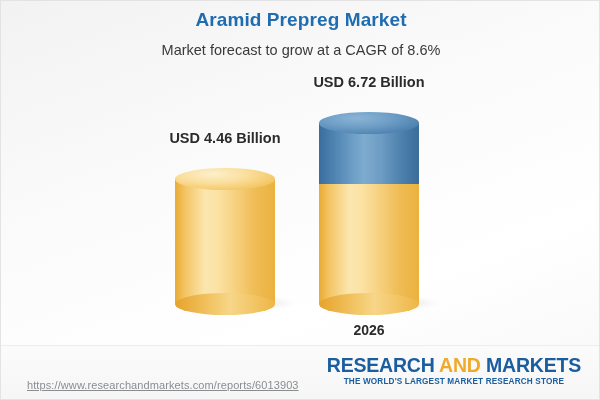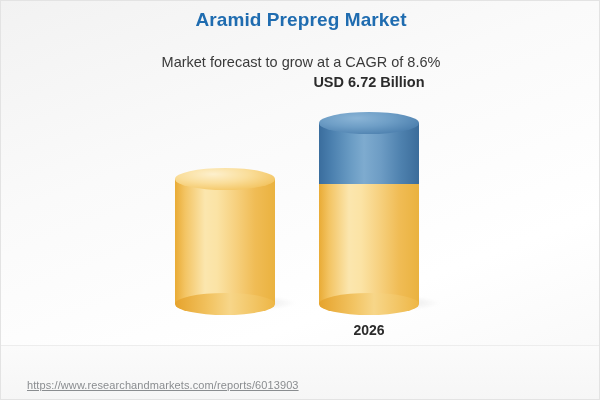--- a/index.html
+++ b/index.html
@@ -31,21 +31,21 @@
   }
   .chart-title {
     margin: 0;
     padding-top: 8px;
     font-size: 19px;
     font-weight: bold;
     color: #1f6cb0;
     letter-spacing: 0.1px;
   }
   .chart-subtitle {
-    margin: 12px;
+    margin: 0;
     padding-top: 11px;
     font-size: 14.5px;
     font-weight: normal;
     color: #3a3a3a;
   }
 
   
   .plot {
     position: absolute;
     left: 0;
@@ -208,20 +208,21 @@
 
   <div class="header">
     <h1 class="chart-title">Aramid Prepreg Market</h1>
     <p class="chart-subtitle">Market forecast to grow at a CAGR of 8.6%</p>
   </div>
 
   <div class="plot">
 
     <div class="bar-group" style="left:174px; width:100px; height:345px;">
 
+      <div class="value-label" style="left:-60px; bottom:200px;">USD 4.46 Billion</div>
 
       <div class="cylinder yellow" style="height:125px;">
         <div class="cyl-shadow"></div>
         <div class="seg" style="bottom:0; height:125px;">
           <div class="seg-body"></div>
           <div class="seg-cap cap-bottom" style="bottom:-11px;"></div>
           <div class="seg-cap cap-top" style="top:-11px;"></div>
         </div>
       </div>
 
@@ -245,15 +246,19 @@
         </div>
       </div>
 
       <div class="cat-label" style="left:-20px;">2026</div>
     </div>
   </div>
 
   <div class="footer">
     <a class="footer-url" href="#">https://www.researchandmarkets.com/reports/6013903</a>
 
+    <div class="brand">
+      <div class="brand-name"><span>RESEARCH </span><span class="and">AND</span><span> MARKETS</span></div>
+      <div class="brand-tag">THE WORLD'S LARGEST MARKET RESEARCH STORE</div>
+    </div>
   </div>
 
 </div>
 
 </body></html>

